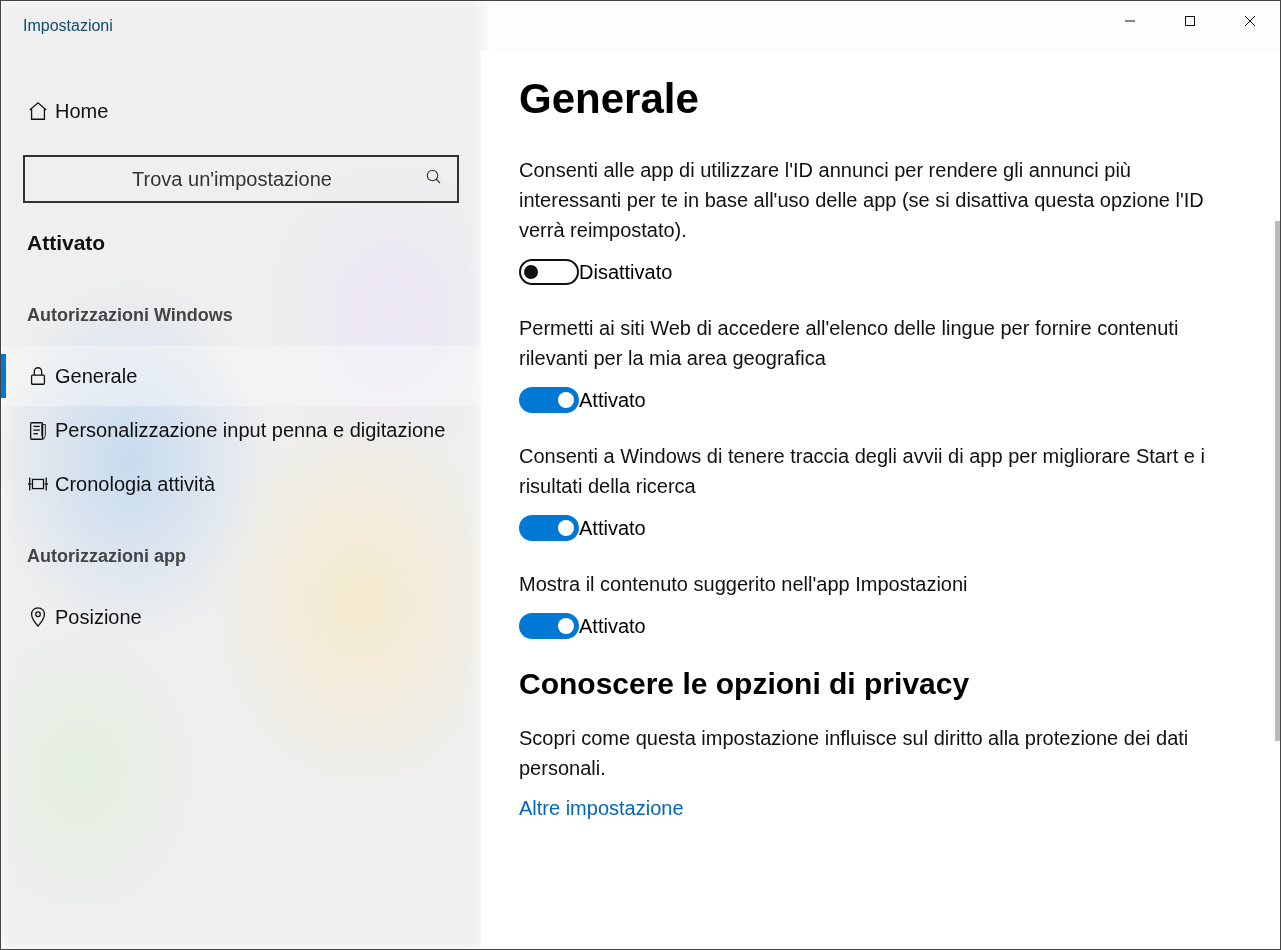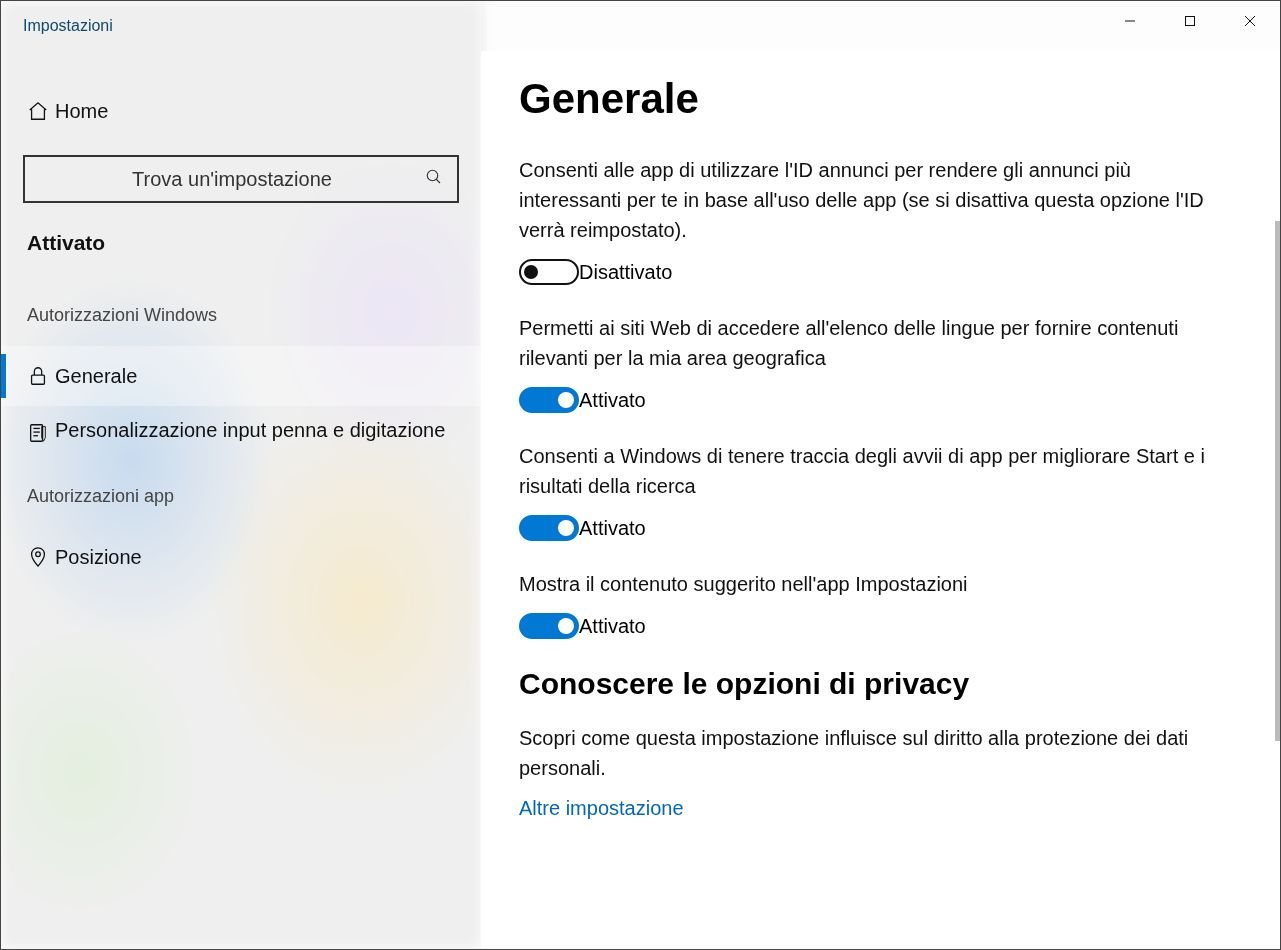--- a/index.html
+++ b/index.html
@@ -100,20 +100,21 @@
   .nav-header {
     padding: 18px 26px 18px 26px;
     font-size: 21px;
     font-weight: 600;
     color: #111;
   }
   .nav-group-title {
     padding: 32px 26px 20px 26px;
     font-size: 18px;
     color: #444;
+    font-weight: bold;
   }
 
   .searchbox {
     margin: 14px 22px 10px 22px;
     height: 48px;
     border: 2px solid #333;
     background: rgba(255,255,255,0.05);
     display: flex;
     align-items: center;
     padding: 0 14px;
@@ -182,21 +183,21 @@
   }
   .toggle.on .knob { background:#fff; width:16px;height:16px; }
   .toggle-label { font-size:20px; }
 
   .link { color:#0067c0; font-size:20px; }
 
   .multiline-item {
     height: auto;
     padding-top:10px;
     padding-bottom:10px;
-    align-items:flex-end;
+    align-items:flex-start;
   }
   .multiline-item .icon { margin-top:4px; }
   .multiline-item span.label { line-height:1.4; }
 </style>
 </head>
 <body>
 
 <div class="titlebar">
   <div class="title">Impostazioni</div>
   <div class="winbtns">
@@ -263,20 +264,32 @@
             <line x1="7" y1="7" x2="14" y2="7"></line>
             <line x1="7" y1="11" x2="14" y2="11"></line>
             <line x1="7" y1="15" x2="12" y2="15"></line>
             <path d="M20 5 L20 17 L18 21 L16 17 L16 5 Z" stroke-width="1"></path>
           </svg>
       </span>
       <span class="label">Personalizzazione input penna e digitazione</span>
     </div>
 
 
+    <div class="nav-row">
+      <span class="icon">
+        <svg viewBox="0 0 24 24">
+            <line x1="3" y1="5" x2="3" y2="19"></line>
+            <line x1="21" y1="5" x2="21" y2="19"></line>
+            <rect x="6" y="7" width="12" height="10"></rect>
+            <line x1="1" y1="12" x2="5" y2="12"></line>
+            <line x1="19" y1="12" x2="23" y2="12"></line>
+          </svg>
+      </span>
+      <span class="label">Cronologia attività</span>
+    </div>
 
     <div class="nav-group-title">Autorizzazioni app</div>
 
     <div class="nav-row">
       <span class="icon">
         <svg viewBox="0 0 24 24">
             <path d="M12 2c-4 0-7 3-7 7 0 5 7 13 7 13s7-8 7-13c0-4-3-7-7-7z"></path>
             <circle cx="12" cy="9" r="2.5"></circle>
           </svg>
       </span>

